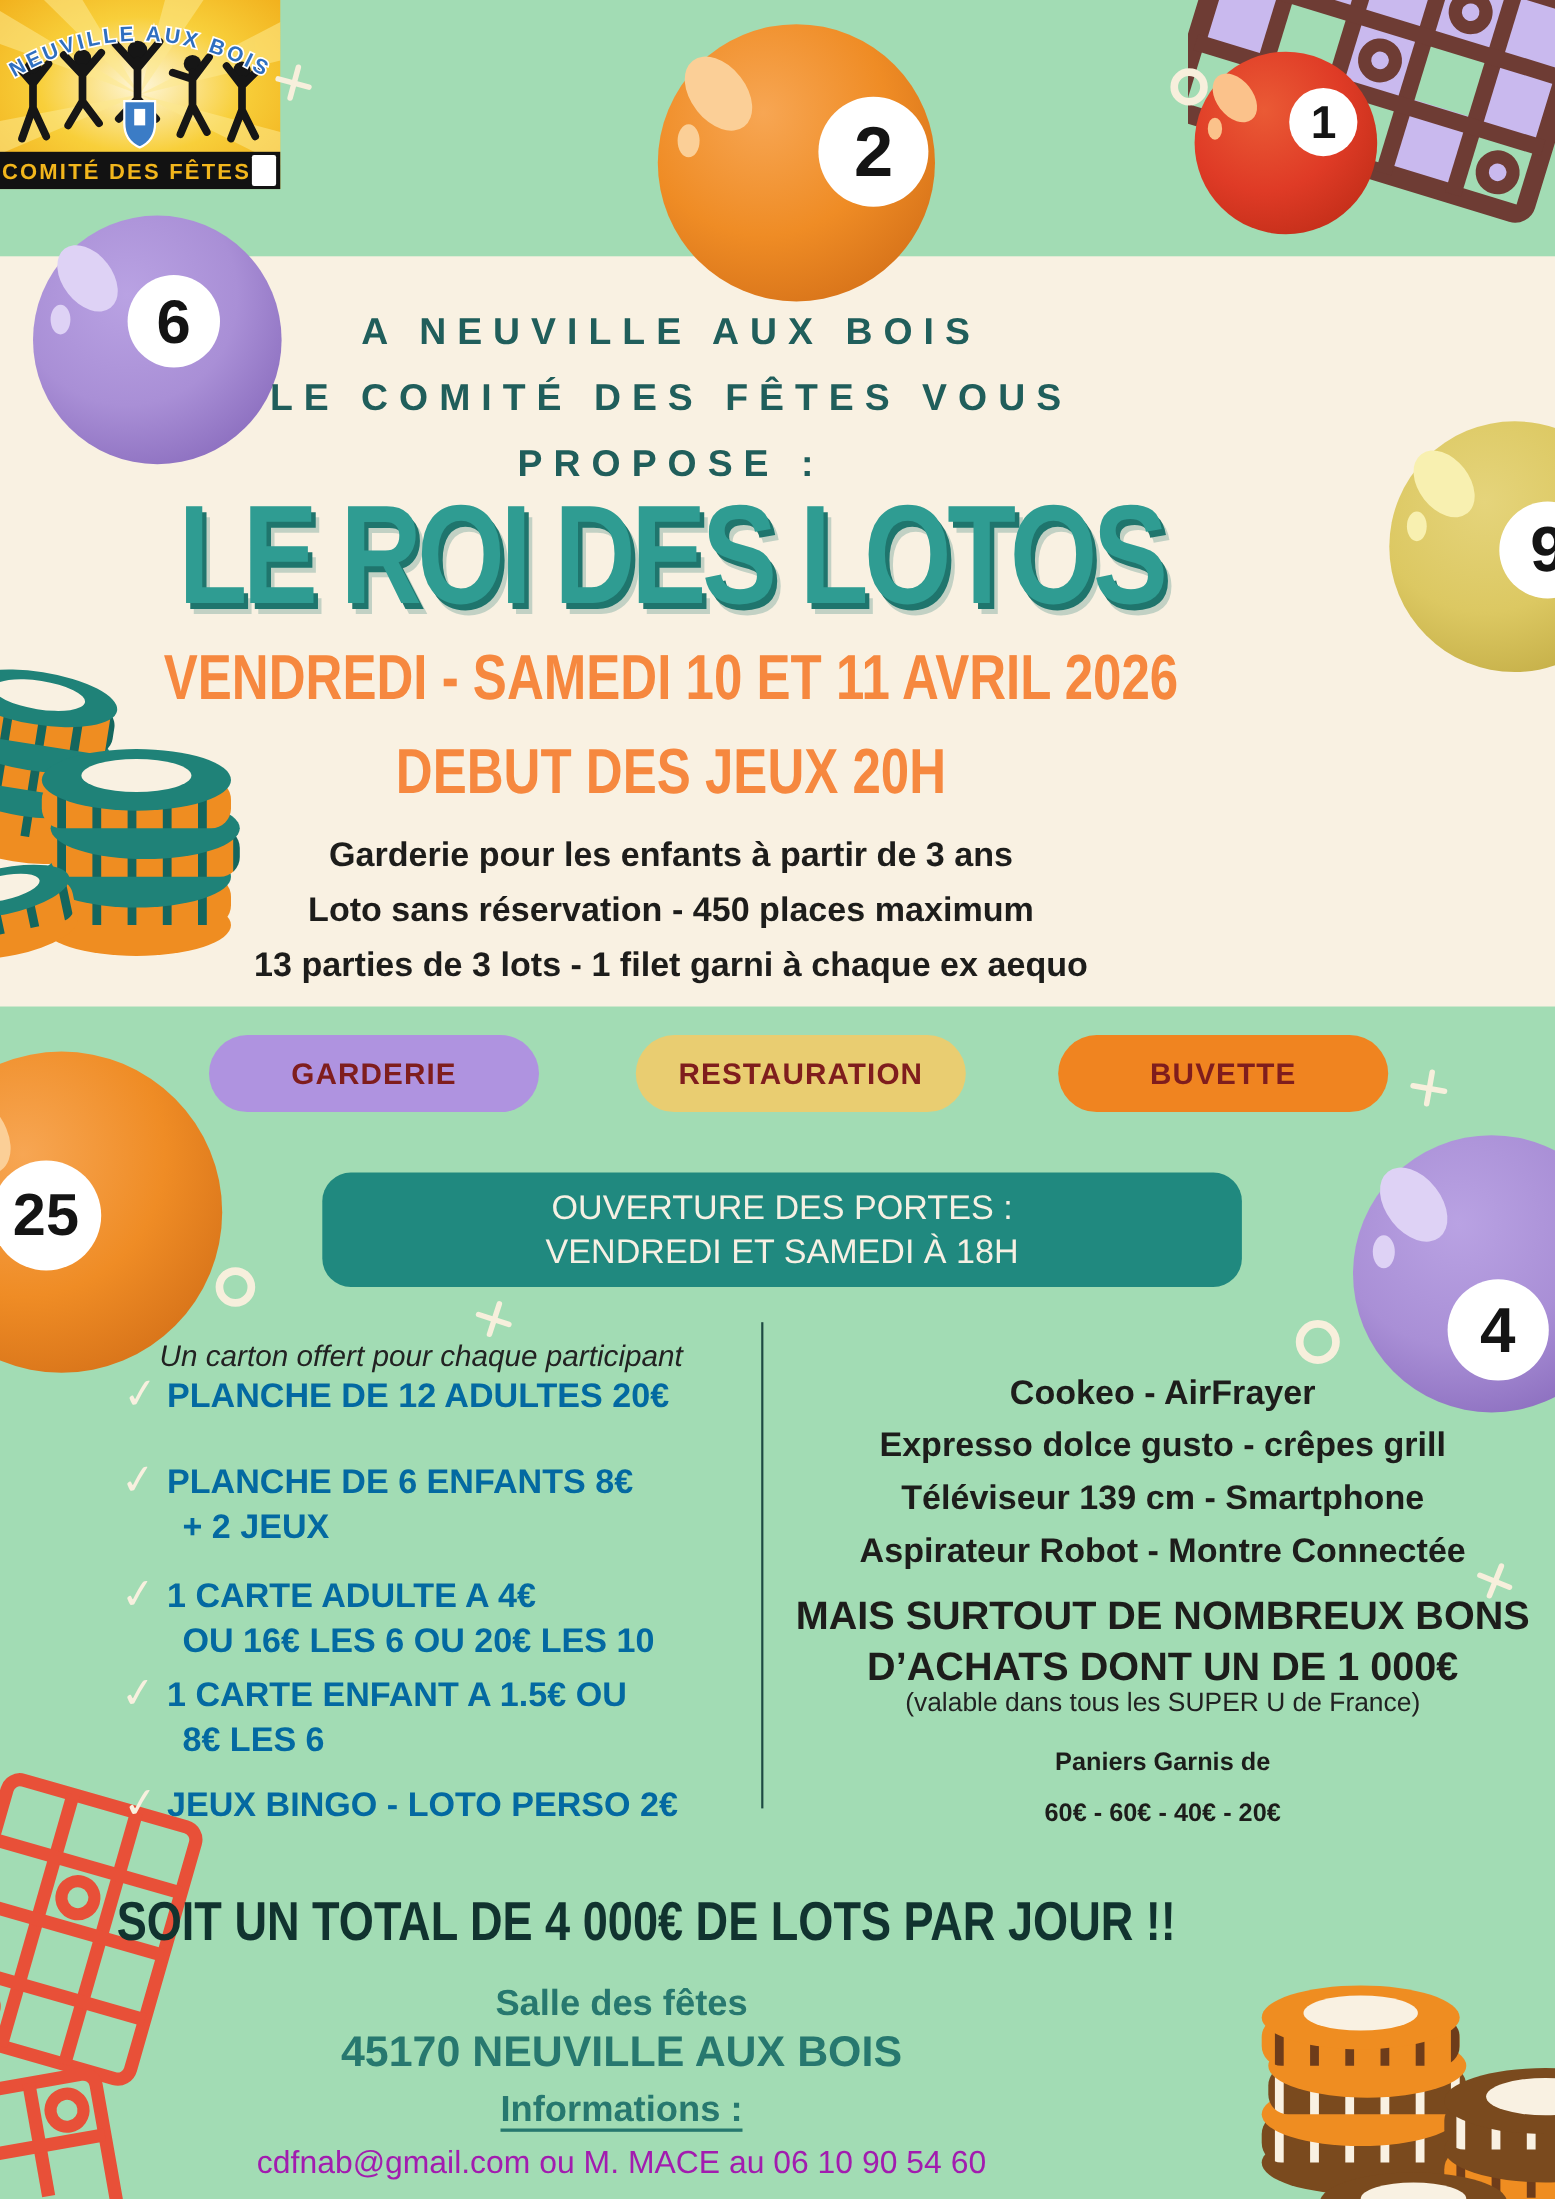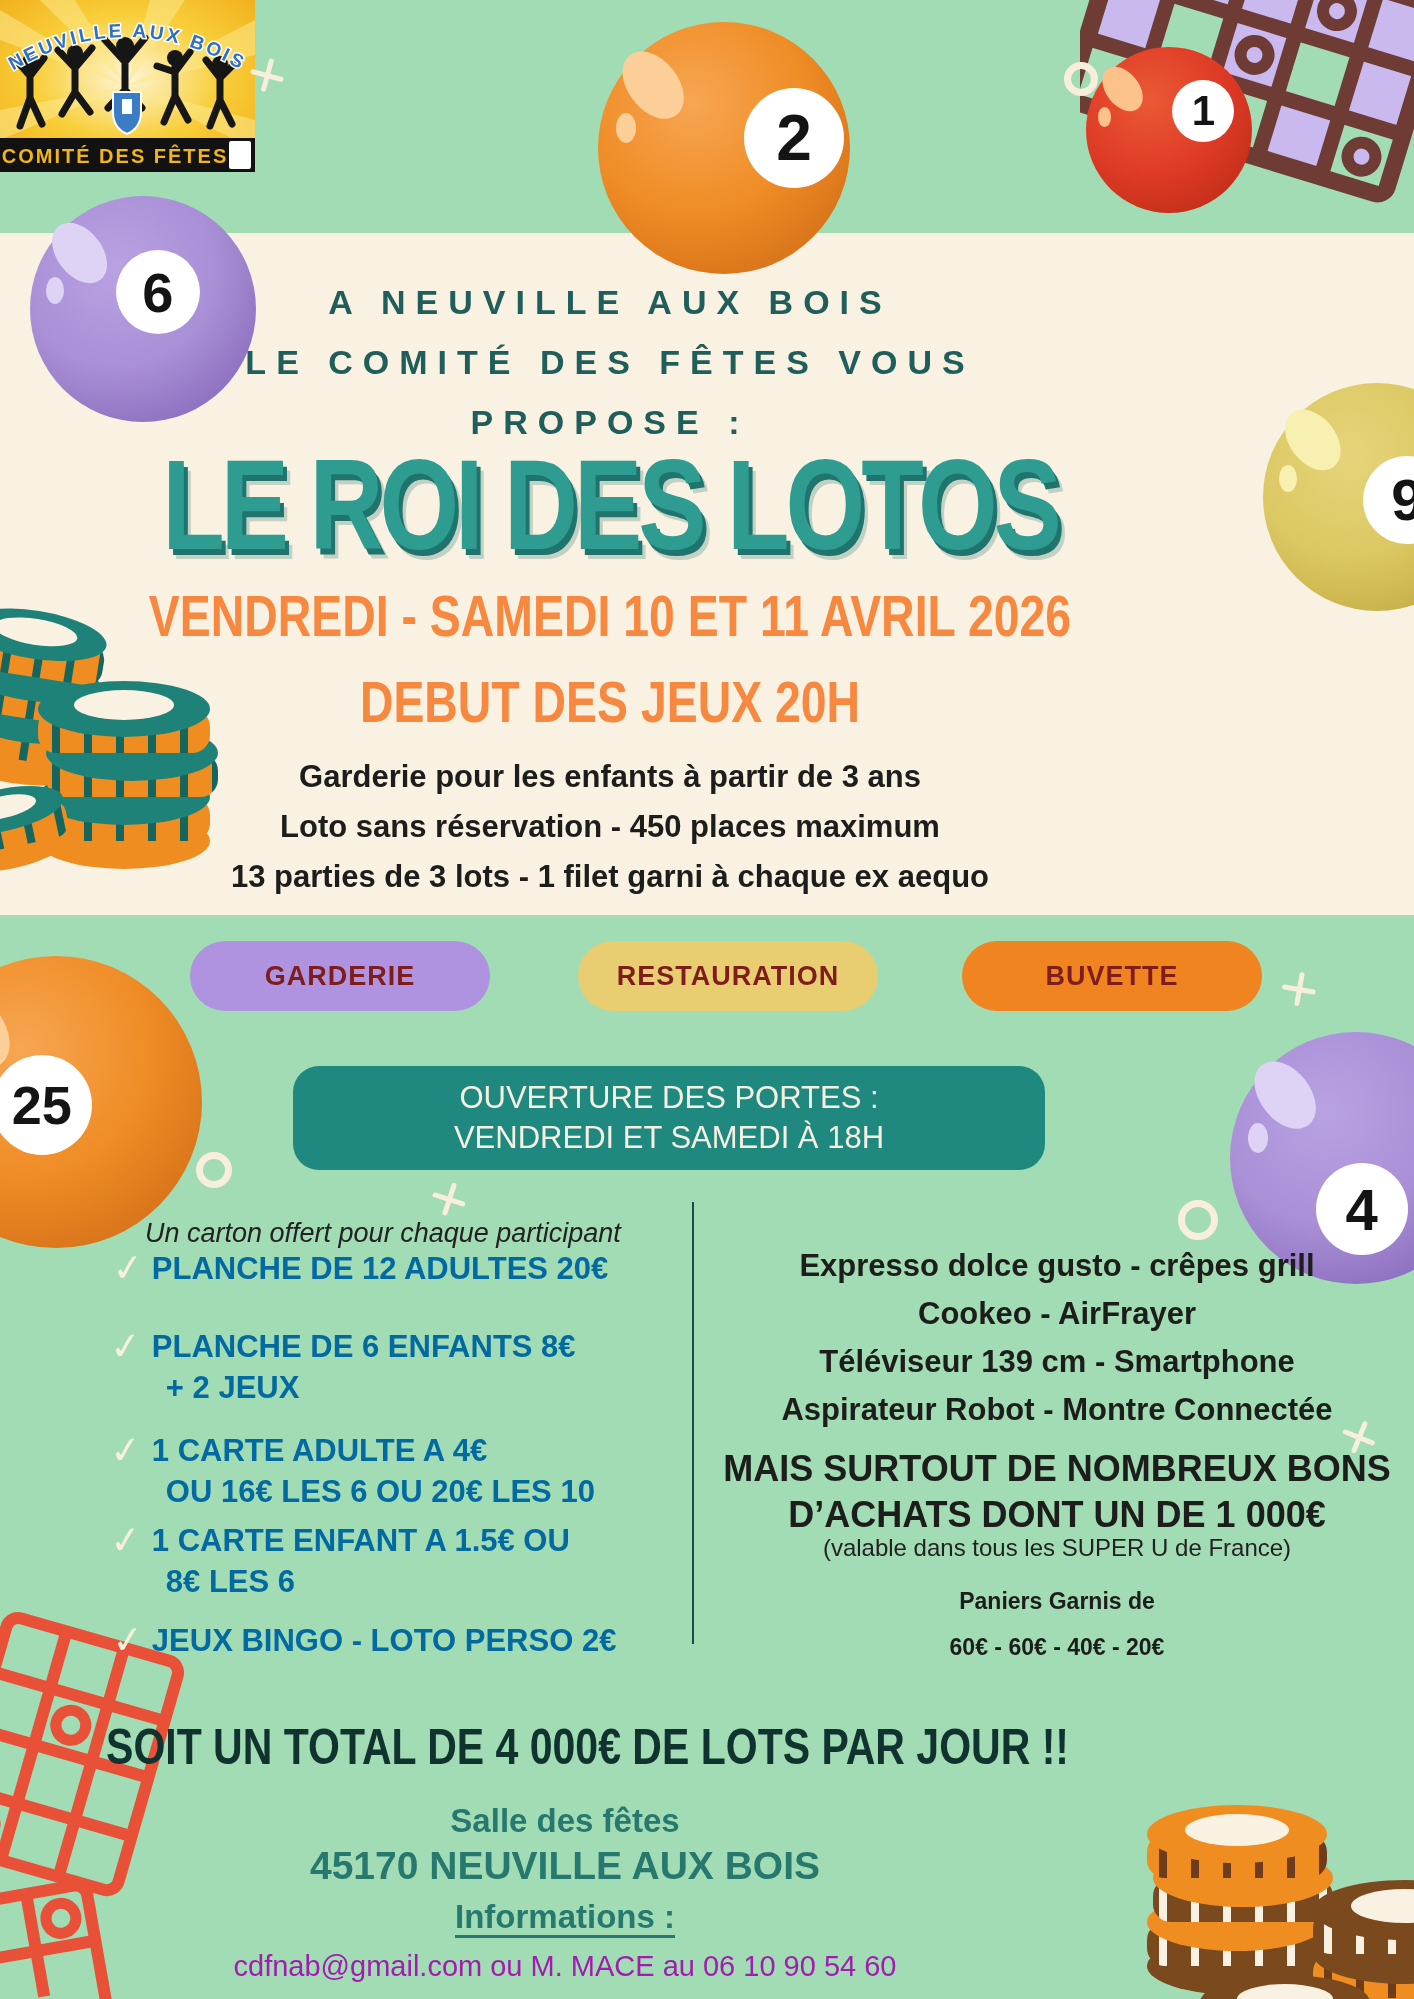--- a/index.html
+++ b/index.html
@@ -27,21 +27,21 @@
 
   
   .pill{position:absolute;top:941px;width:300px;height:70px;border-radius:36px;
     display:flex;align-items:center;justify-content:center;
     color:#7f1d1d;font-weight:bold;font-size:27px;letter-spacing:1px;}
   .pill-garderie{left:190px;background:#af93e0;}
   .pill-restauration{left:578px;background:#e9cd71;}
   .pill-buvette{left:962px;background:#f08420;}
 
   
-  .doors-box{position:absolute;left:293px;top:1066px;width:752px;height:104px;border-radius:26px;
+  .doors-box{position:absolute;left:293px;top:1066px;width:836px;height:104px;border-radius:26px;
     background:#20897f;color:#f6f0e3;font-size:31px;line-height:40px;text-align:center;
     display:flex;flex-direction:column;justify-content:center;}
 
   
   .pricing-intro{position:absolute;left:145px;top:1218px;width:560px;
     font-style:italic;font-size:27px;color:#222;}
   .p-item{position:absolute;left:112px;width:600px;display:flex;}
   .check{color:#f8f0df;font-size:38px;font-weight:bold;transform:rotate(-6deg);
     line-height:41px;margin-right:8px;flex:0 0 auto;}
   .p-lines{font-weight:bold;font-size:31px;line-height:41px;color:#0369a1;}
@@ -372,22 +372,22 @@
   <div class="p-item item5">
     <span class="check">✓</span>
     <div class="p-lines">
       <div>JEUX BINGO - LOTO PERSO 2€</div>
     </div>
   </div>
 
   <div class="column-divider"></div>
 
   <div class="right-col prize-lines" style="position:absolute">
+    <div>Cookeo - AirFrayer</div>
     <div>Expresso dolce gusto - crêpes grill</div>
-    <div>Cookeo - AirFrayer</div>
     <div>Téléviseur 139 cm - Smartphone</div>
     <div>Aspirateur Robot - Montre Connectée</div>
   </div>
   <div class="right-col highlight-lines" style="position:absolute">
     <div>MAIS SURTOUT DE NOMBREUX BONS</div>
     <div>D’ACHATS DONT UN DE 1 000€</div>
   </div>
   <div class="right-col note-line" style="position:absolute">(valable dans tous les SUPER U de France)</div>
   <div class="right-col paniers-lines" style="position:absolute">
     <div>Paniers Garnis de</div>

